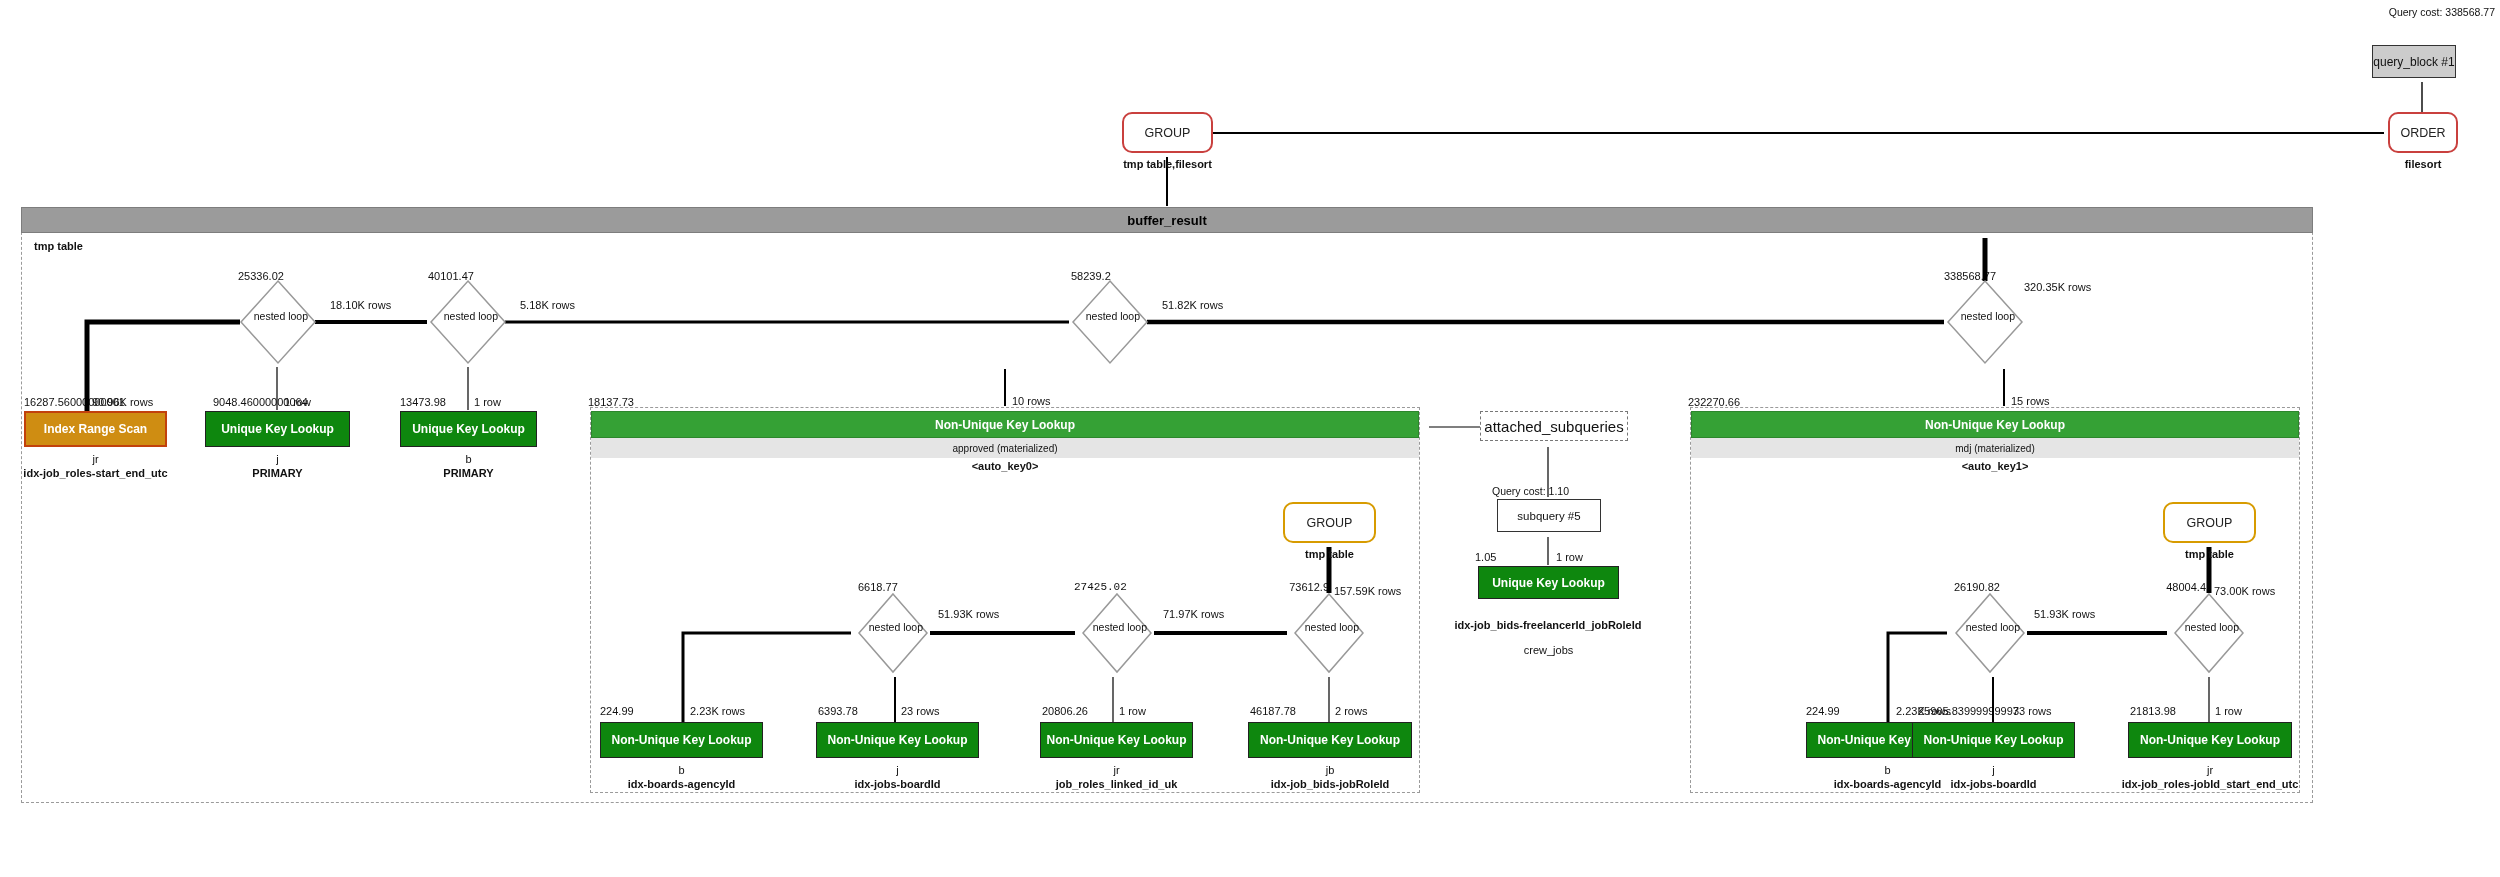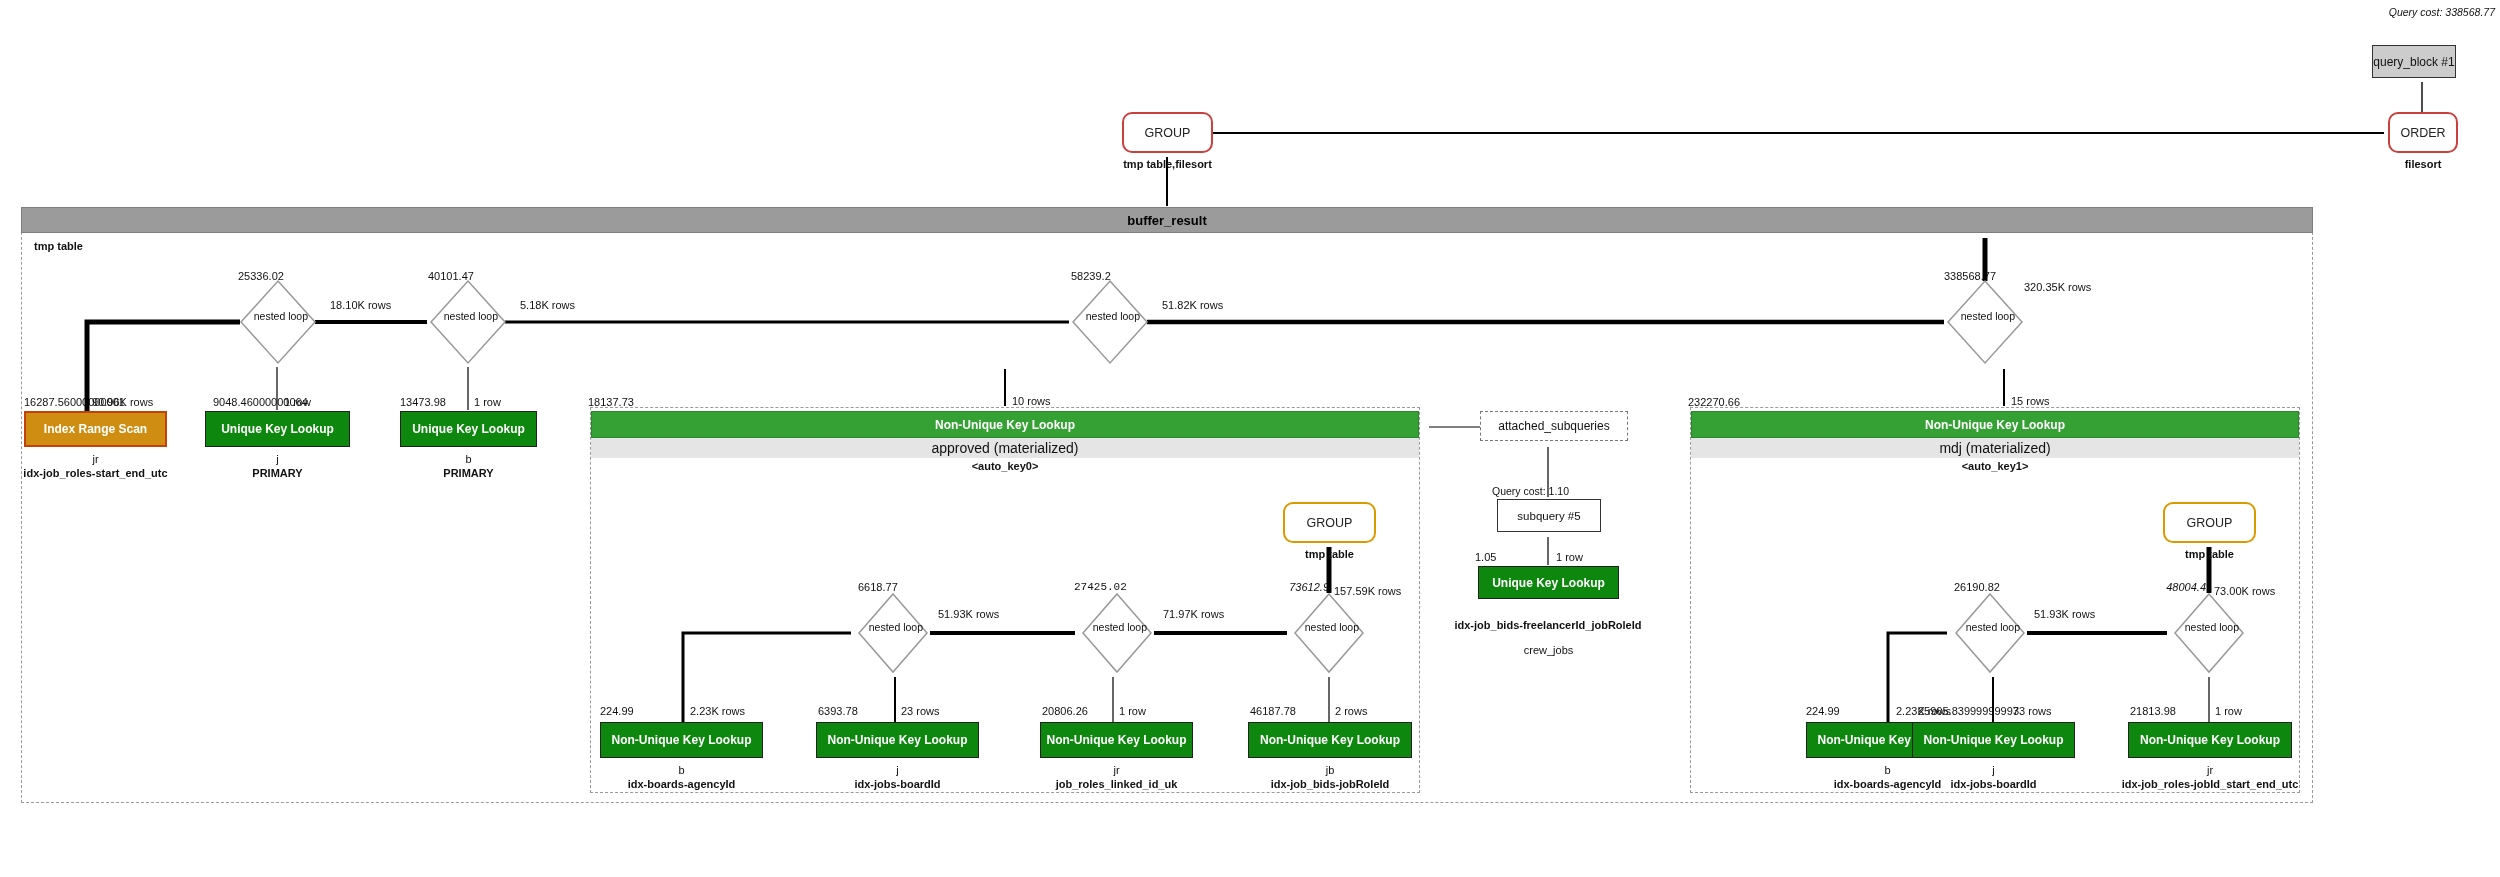--- a/index.html
+++ b/index.html
@@ -3,35 +3,35 @@
 <meta charset="utf-8">
 <style>
   html,body{margin:0;padding:0;background:#fff;}
   #stage{position:relative;width:2500px;height:877px;background:#ffffff;
          font-family:"Liberation Sans", sans-serif;color:#111;overflow:hidden;}
   .abs{position:absolute;}
   .z0{z-index:0;} .z1{z-index:1;} .z2{z-index:2;} .z3{z-index:3;} .z4{z-index:4;}
   .lbl{font-size:11px;line-height:13px;white-space:nowrap;}
   .b{font-weight:bold;}
   .ctr{text-align:center;}
-  .rt{text-align:right;font-style:italic;}
+  .rt{text-align:right;}
   .box{box-sizing:border-box;display:flex;align-items:center;justify-content:center;}
   .box-green{background:#0e870e;border:1px solid #222;color:#fff;font-weight:bold;font-size:12px;}
   .box-orange{background:#cf8d12;border:2px solid #c2410c;color:#fff;font-weight:bold;font-size:12px;}
   .hdr{background:#35a135;border:1px solid #2c862c;color:#fff;font-weight:bold;font-size:12px;}
-  .band{background:#e5e5e5;font-size:14px;color:#111;}
+  .band{background:#e5e5e5;font-size:10px;color:#111;}
   .rounded-red{background:#fff;border:2.5px solid #c9403e;border-radius:10px;font-size:12.5px;color:#222;}
   .rounded-orange{background:#fff;border:2.5px solid #d79b00;border-radius:10px;font-size:12.5px;color:#222;}
   .dashedbox{border:1px dashed #9a9a9a;background:transparent;box-sizing:border-box;}
   .graybar{background:#9b9b9b;border:1px solid #7d7d7d;box-sizing:border-box;
            display:flex;align-items:center;justify-content:center;
            font-weight:bold;font-size:13px;color:#000;}
   .qblock{background:#cccccc;border:1.5px solid #333;font-size:12px;color:#111;}
   .subqbox{background:#fff;border:1.5px solid #333;font-size:11.5px;color:#111;}
-  .attached{background:#fff;border:1px dashed #777;font-size:12px;color:#111;}
+  .attached{background:#fff;border:1px dashed #777;font-size:15px;color:#111;}
   .dlabel{font-size:10.5px;line-height:11px;text-align:right;color:#111;}
   svg{position:absolute;left:0;top:0;}
   line,path{fill:none;}
 </style>
 </head>
 <body>
 
 <div id="stage">
 
   <div class="abs dashedbox z0" style="left:21px;top:207px;width:2292px;height:596px;"></div>

